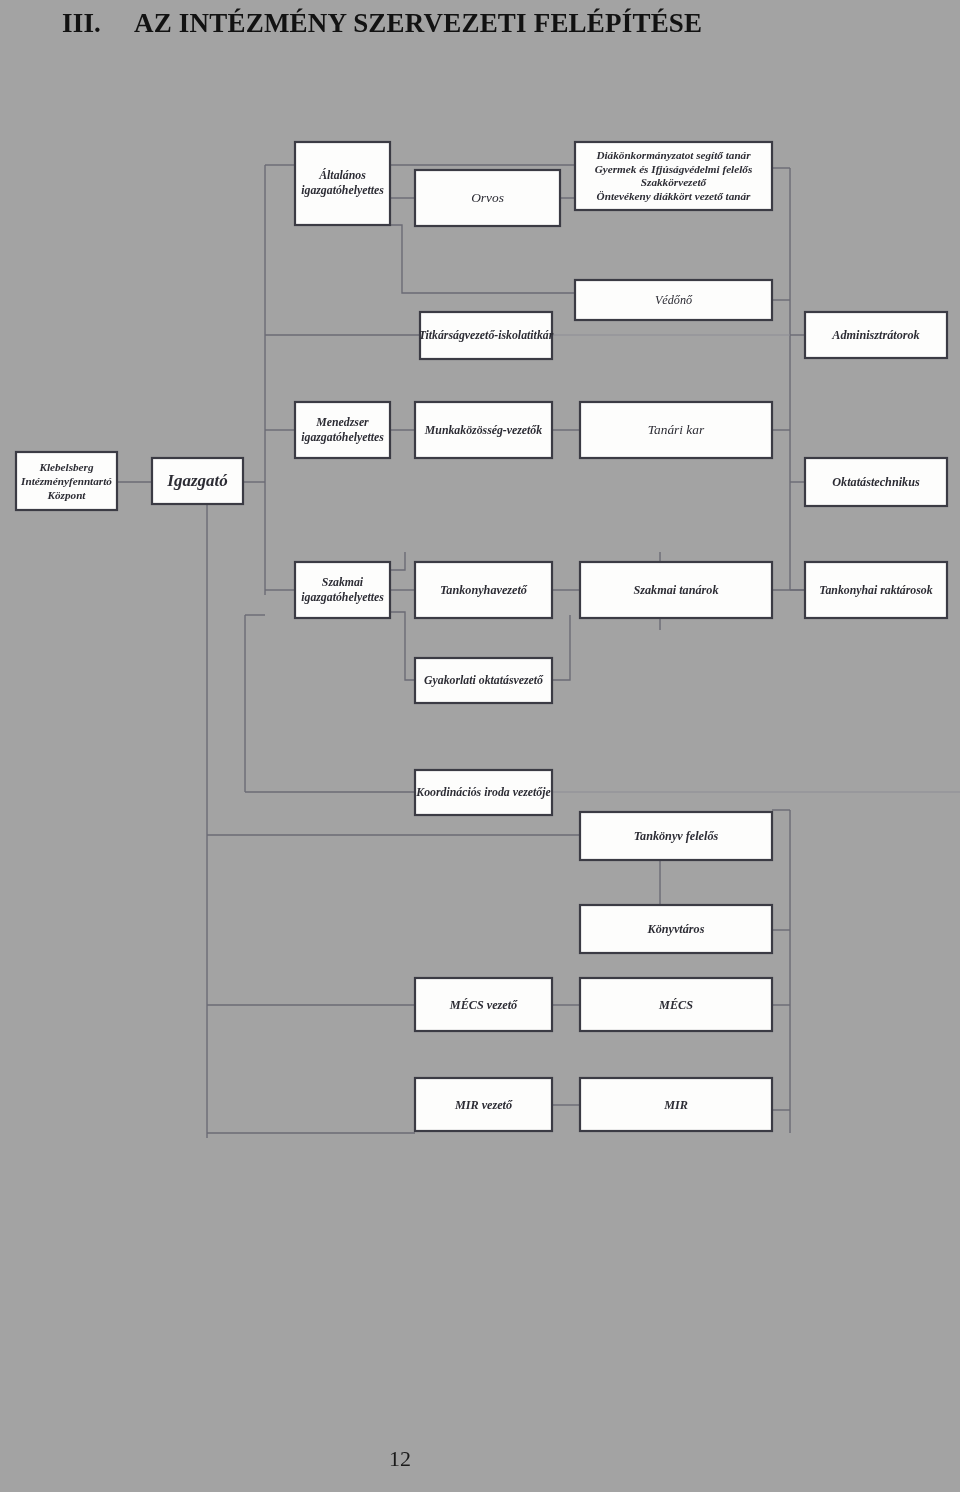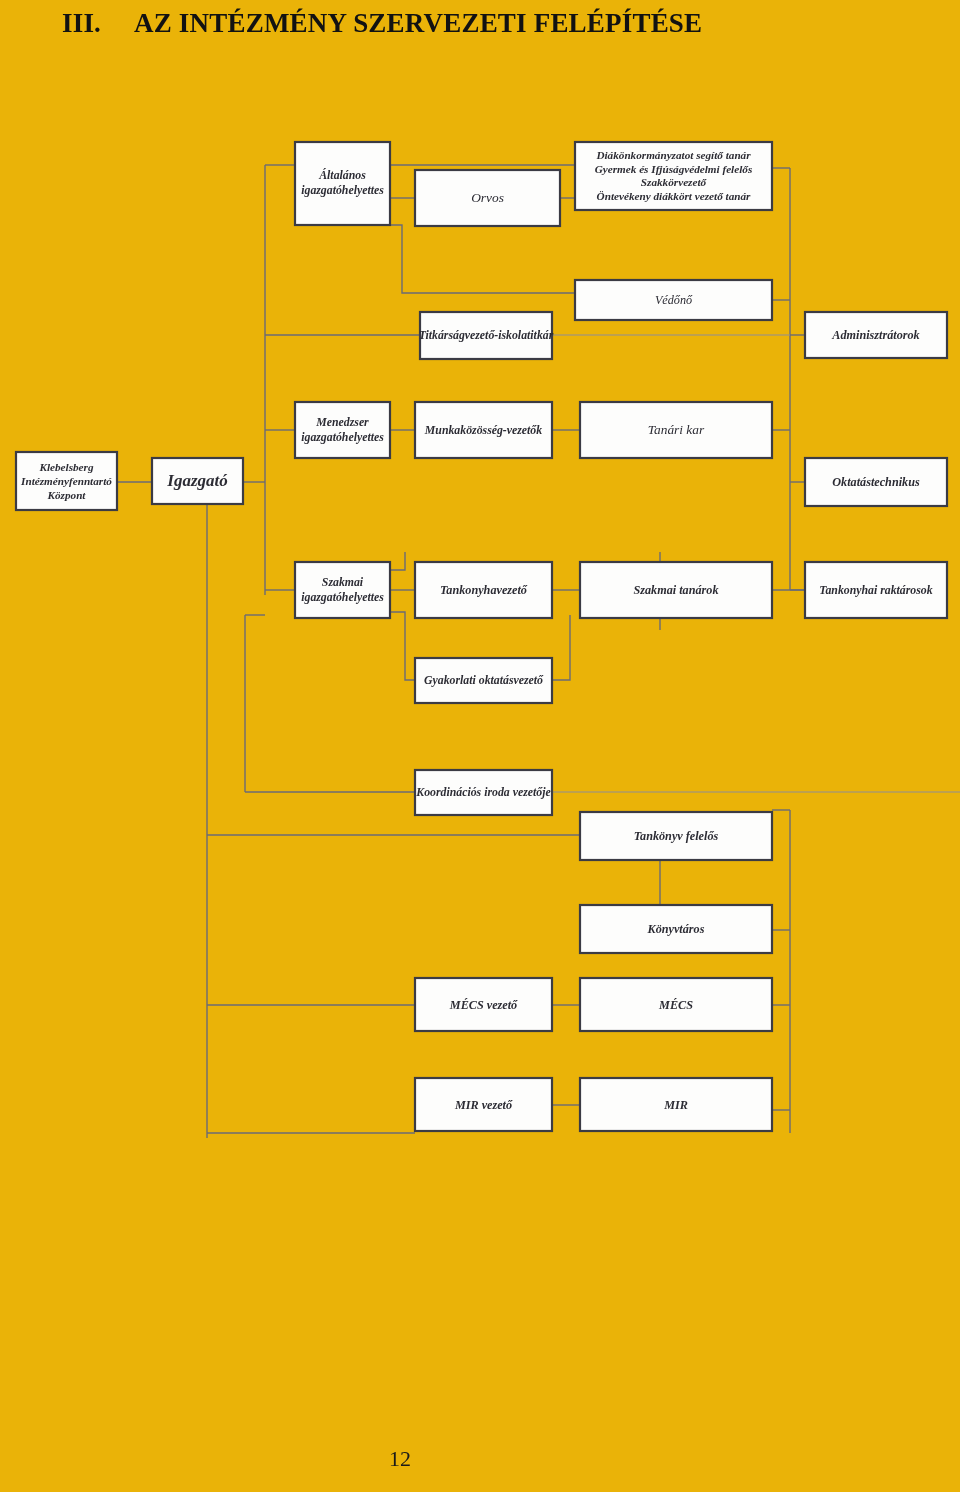--- a/index.html
+++ b/index.html
@@ -12,21 +12,21 @@
     height: 1492px;
     position: relative;
     font-family: "Liberation Serif", serif;
     overflow: hidden;
   }
   #page {
     position: absolute;
     left: 0; top: 0;
     width: 960px;
     height: 1492px;
-    background: #eab308;
+    background: #a3a3a3;
   }
   #page-title {
     position: absolute;
     left: 62px;
     top: 8px;
     width: 860px;
     font-family: "Liberation Serif", serif;
     font-weight: bold;
     font-size: 27px;
     letter-spacing: 0.2px;

